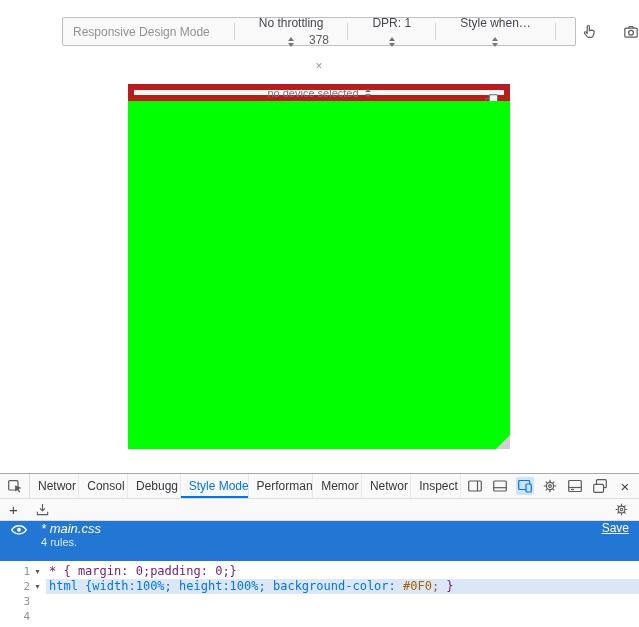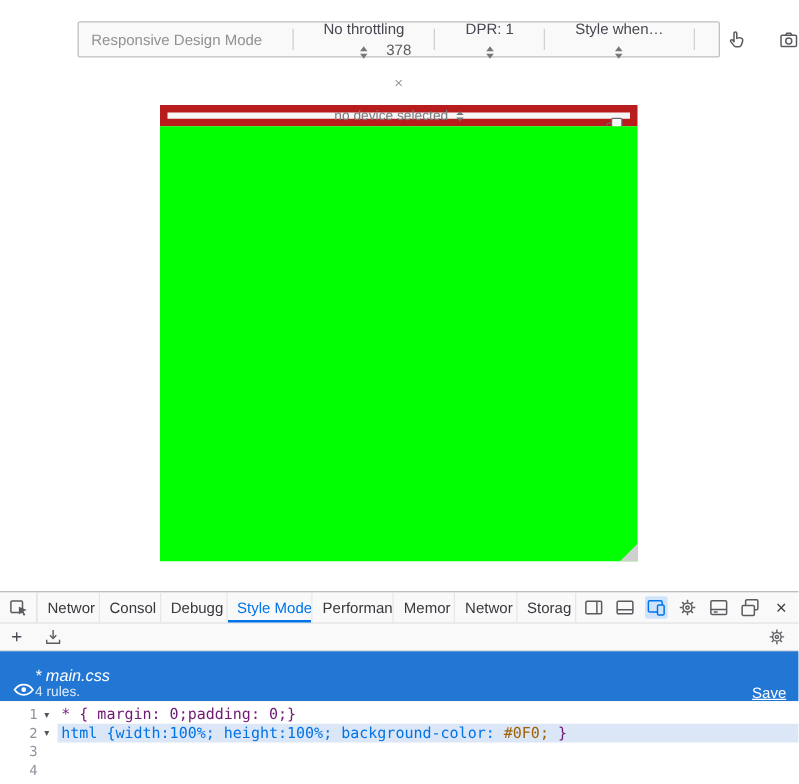--- a/index.html
+++ b/index.html
@@ -53,21 +53,21 @@
   .pick-btn{ width:30px; display:flex; align-items:center; justify-content:center; border-right:1px solid #dddde0; flex:0 0 auto; }
   .tab{ display:flex; align-items:center; padding:0 8px; font-size:12px; color:#38383d; border-right:1px solid #e7e7e9; white-space:nowrap; overflow:hidden; }
   .tab.active{ color:#0074e8; box-shadow:inset 0 -2px 0 #0074e8; }
   .tab-icons{ margin-left:auto; display:flex; align-items:center; gap:7px; padding:0 5px; }
   .tbtn{ width:18px; height:18px; display:flex; align-items:center; justify-content:center; border-radius:2px; }
   .tbtn.rdm-active{ background:#cfe4fa; }
   
   .se-toolbar{ height:22px; display:flex; align-items:center; background:#f9f9fa; border-bottom:1px solid #dddde0; padding:0 9px; gap:16px; }
   .plus-btn{ font-size:15px; color:#474751; line-height:1; }
   .se-spacer{ flex:1; }
-  .sheet-row{ height:40px; background:#2377d4; color:#fff; display:flex; align-items:flex-end; padding:0 10px; }
+  .sheet-row{ height:40px; background:#2377d4; color:#fff; display:flex; align-items:flex-start; padding:0 10px; gap:13px; }
   .sheet-text{ display:flex; flex-direction:column; justify-content:center; }
   .sheet-name{ font-style:italic; font-size:13px; line-height:15px; }
   .sheet-rules{ font-size:11px; opacity:.85; line-height:13px; }
   .save-link{ margin-left:auto; font-size:12px; color:#fff; text-decoration:underline; cursor:pointer; }
   
   .code{ padding-top:3px; font-family:"DejaVu Sans Mono","Liberation Mono",monospace; font-size:12px; background:#fff; }
   .crow{ display:flex; height:15px; line-height:15px; }
   .gutter{ width:46px; flex:0 0 auto; display:flex; justify-content:flex-end; align-items:center; gap:3px; padding-right:4px; color:#8f939b; font-size:11px; }
   .fold{ width:9px; font-size:8px; color:#55575b; text-align:center; font-family:"Liberation Sans",sans-serif; }
   .codeline{ flex:1; white-space:pre; color:#18191a; padding-left:3px; }
@@ -183,21 +183,21 @@
       <div class="tab">
           <span>Performan</span>
         </div>
       <div class="tab">
           <span>Memor</span>
         </div>
       <div class="tab">
           <span>Networ</span>
         </div>
       <div class="tab">
-          <span>Storag</span>
+          <span>Inspect</span>
         </div>
 
       <div class="tab-icons">
         <span class="tbtn">
           <span>
             <svg width="16" height="16" viewBox="0 0 16 16" fill="none" stroke="#5b5b5f" stroke-width="1.2">
               <rect x="1.7" y="3" width="12.6" height="10" rx="1"></rect>
                 <line x1="10.5" y1="3" x2="10.5" y2="13"></line>
             </svg>
           </span>

